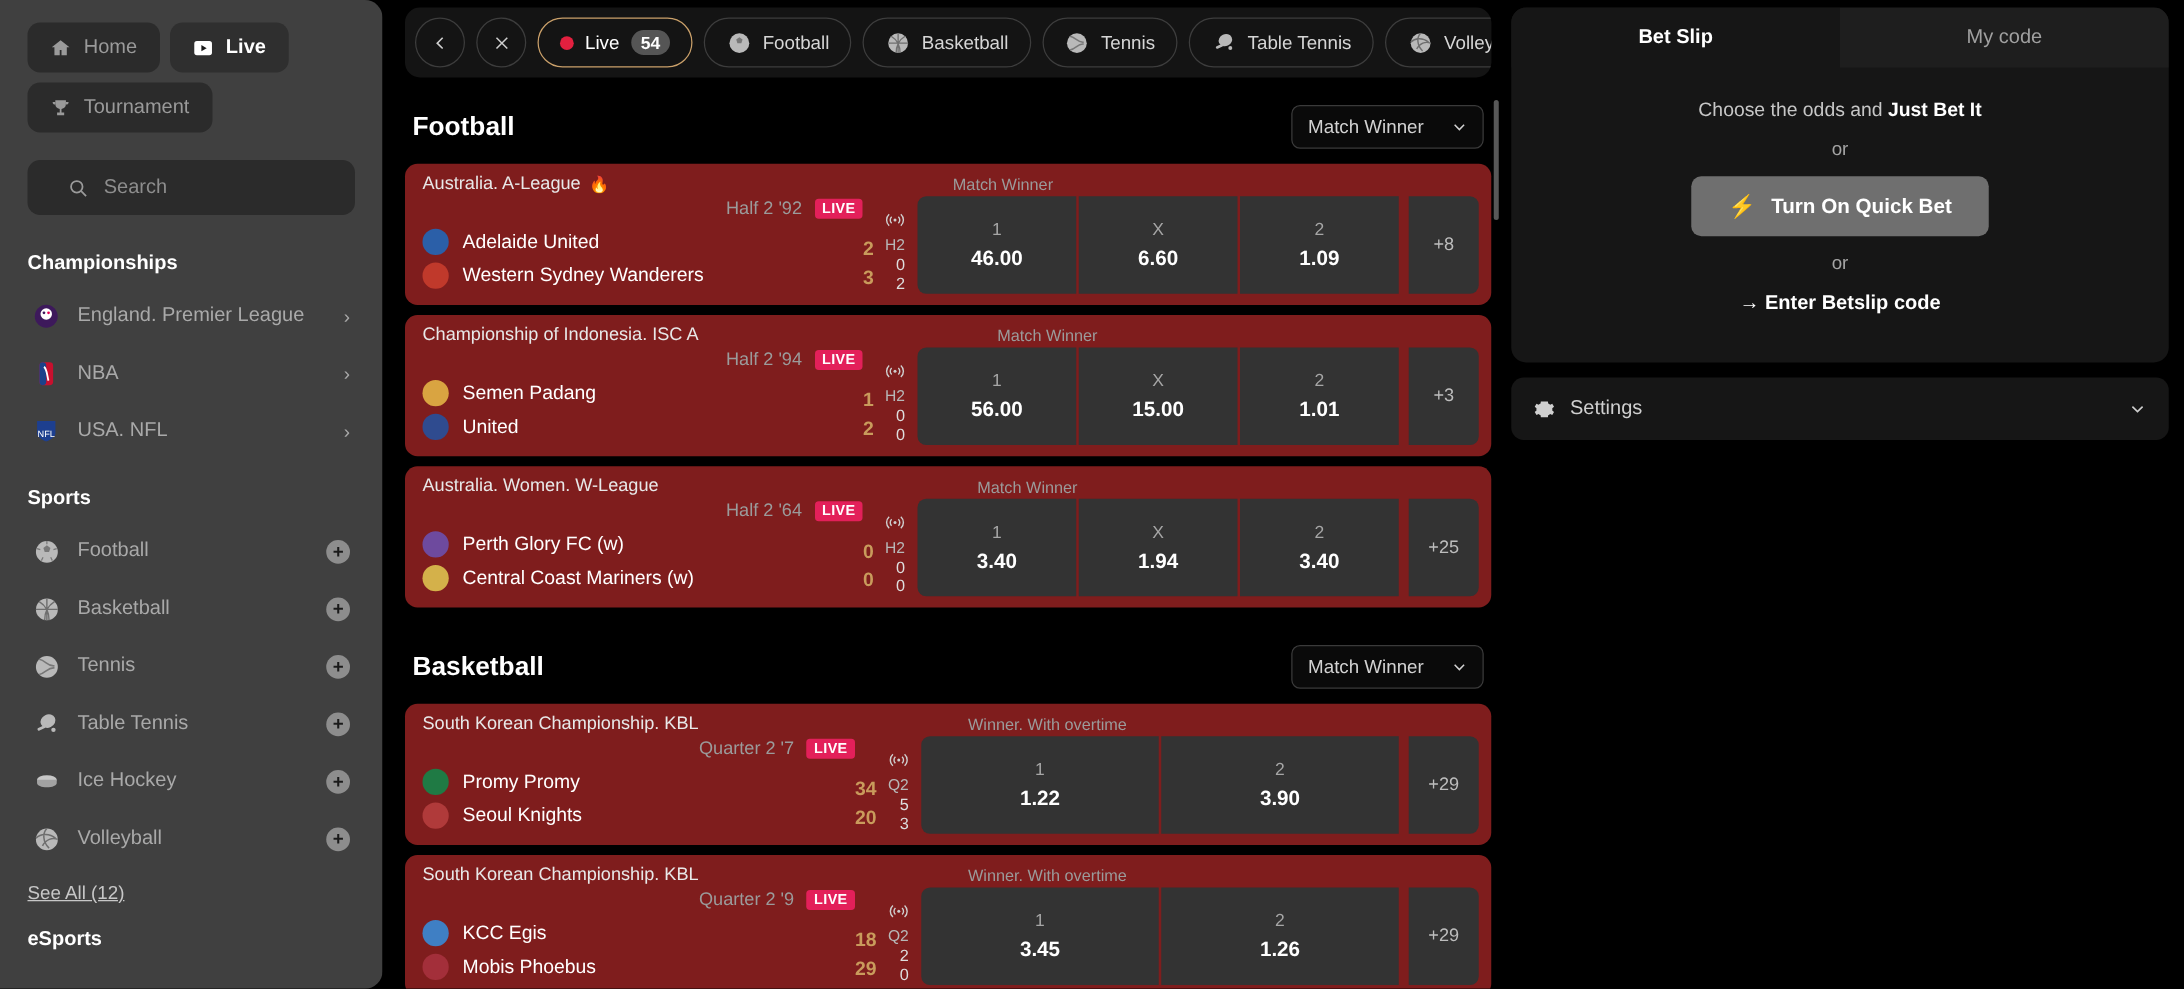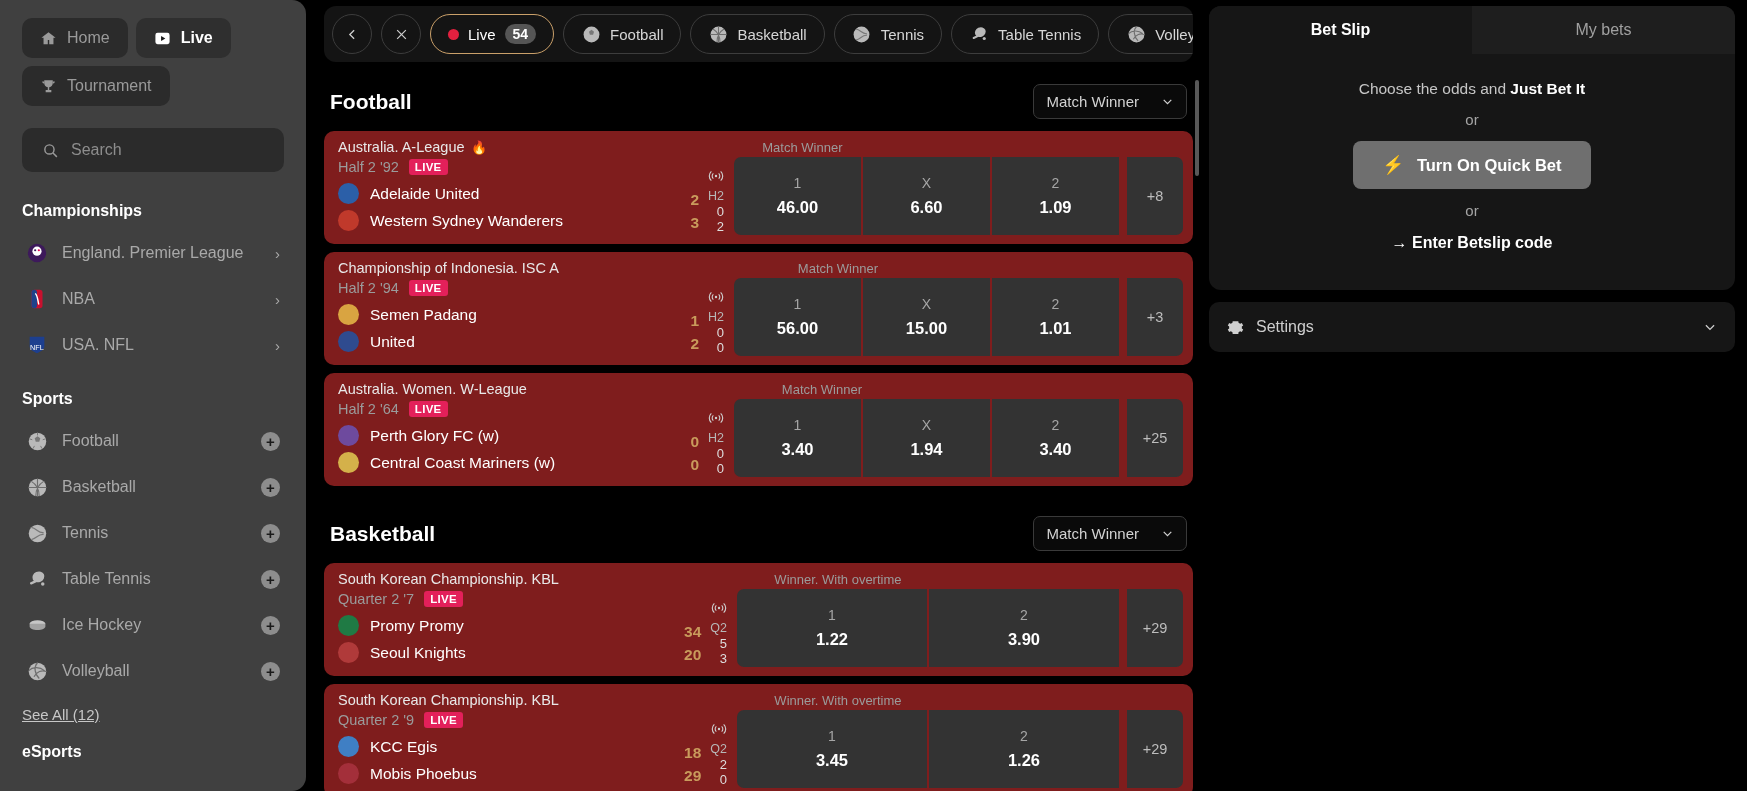--- a/index.html
+++ b/index.html
@@ -30,21 +30,21 @@
     font-size: 16px; color: #9a9a9a;
     cursor: pointer; white-space: nowrap;
   }
   .nav-btn.active { background: #2f2f2f; color: #ffffff; font-weight: bold; }
   .nav-btn .lbl { font-size: 16px; }
   .nav-row2 { display: flex; margin-bottom: 22px; }
 
   .search-box {
     display: flex; align-items: center; gap: 12px;
     background: #2b2b2b; border-radius: 10px;
-    padding: 13px 20px; margin-bottom: 26px;
+    padding: 13px 32px; margin-bottom: 26px;
     cursor: text;
   }
   .search-box .ph { color: #8d8d8d; font-size: 16px; }
 
   .section-title {
     font-size: 16px; font-weight: bold; color: #ffffff;
     margin: 0 0 6px 0; padding: 4px 0;
   }
   .side-item {
     display: flex; align-items: center;
@@ -126,21 +126,21 @@
     padding: 8px 14px 2px 14px;
   }
   .league { font-size: 14.5px; color: #e8e8e8; flex: 0 0 auto; }
   .fire { margin-left: 7px; font-size: 13px; }
   .market-label {
     flex: 1 1 auto; text-align: center; font-size: 13px; color: #9b9b9b;
     padding-right: 62px;
   }
   .match-body { display: flex; }
   .match-left { flex: 1 1 auto; padding: 0 0 10px 14px; min-width: 0; }
-  .mstate { display: flex; align-items: center; gap: 10px; padding: 2px 0 5px 0; }
+  .mstate { display: flex; align-items: center; gap: 10px; padding: 2px 0 5px 0; justify-content: flex-end; }
   .mstate .txt { font-size: 14.5px; color: #9b9b9b; }
   .live-tag {
     background: #e3205a; color: #ffffff; font-size: 11.5px; font-weight: bold;
     border-radius: 3px; padding: 2px 6px; letter-spacing: .3px;
   }
   .team-row { display: flex; align-items: center; padding: 3px 0; }
   .team-logo {
     width: 21px; height: 21px; border-radius: 50%;
     flex: 0 0 21px; margin-right: 11px;
   }
@@ -741,21 +741,21 @@
       </div>
 
     </div>
     <div class="vscroll"></div>
   </main>
 
   <aside class="right">
     <div class="bs-card">
       <div class="bs-tabs">
         <div class="bs-tab active">Bet Slip</div>
-        <div class="bs-tab">My bets</div>
+        <div class="bs-tab">My code</div>
       </div>
       <div class="bs-body">
         <div class="bs-hint">
           <span>Choose the odds and </span><b>Just Bet It</b>
         </div>
         <div class="bs-or">or</div>
         <div class="quick-bet">
           <span class="bolt">⚡</span>
           <span>Turn On Quick Bet</span>
         </div>

